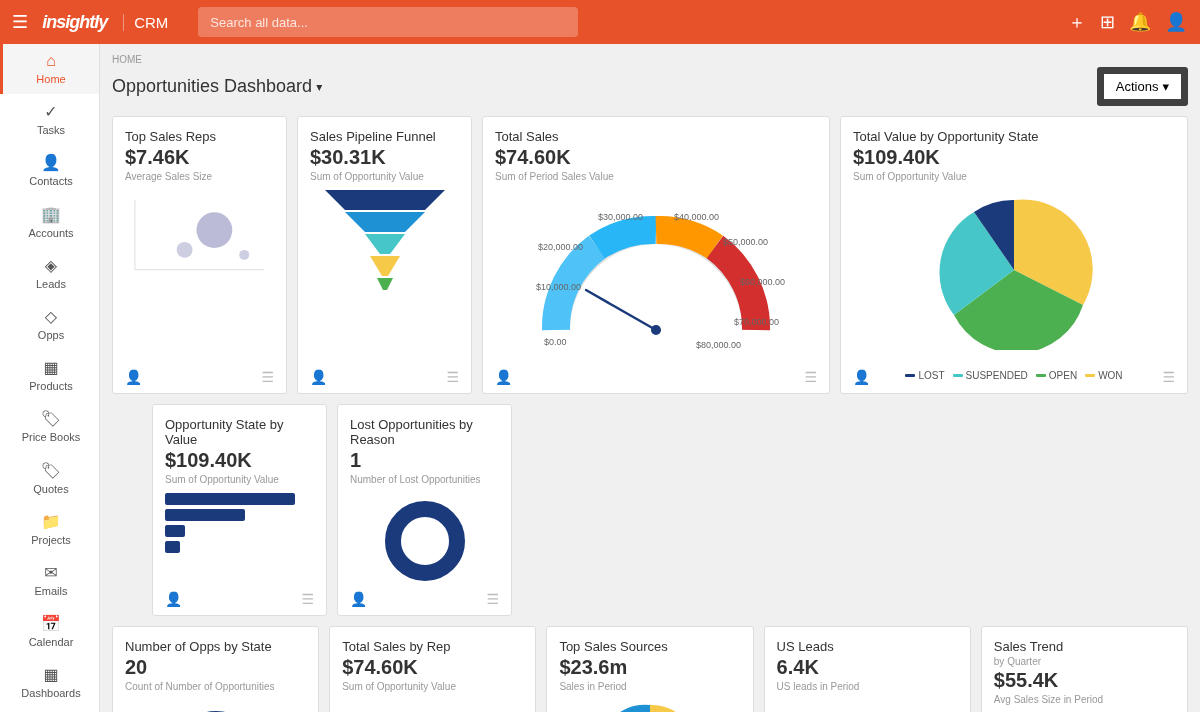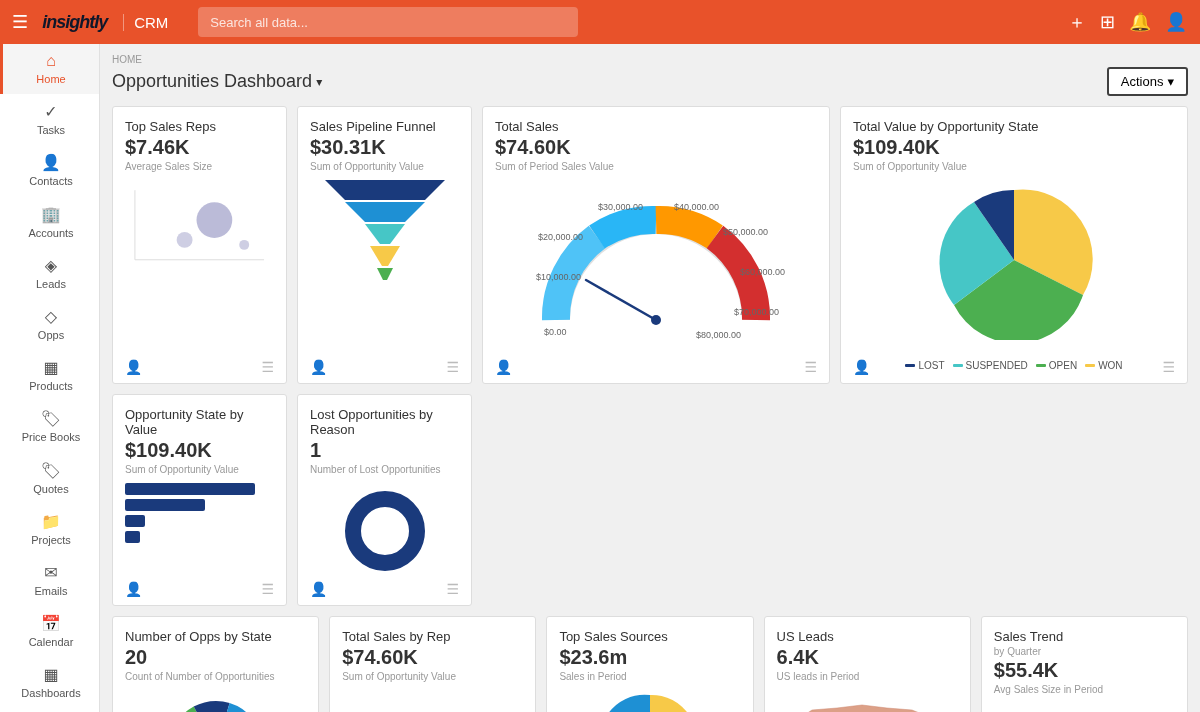--- a/index.html
+++ b/index.html
@@ -9,21 +9,21 @@
     .top-nav {
       background: #e8522a;
       height: 44px;
       display: flex;
       align-items: center;
       padding: 0 12px;
       gap: 10px;
       position: fixed; top: 0; left: 0; right: 0; z-index: 100;
     }
     .nav-hamburger { color: #fff; font-size: 18px; cursor: pointer; margin-right: 4px; }
-    .nav-logo { color: #0f172a; font-style: italic; font-weight: bold; font-size: 18px; letter-spacing: -1px; }
+    .nav-logo { color: #ffffff; font-style: italic; font-weight: bold; font-size: 18px; letter-spacing: -1px; }
     .nav-crm { color: #fff; font-size: 15px; margin-left: 6px; font-weight: 300; border-left: 1px solid rgba(255,255,255,0.4); padding-left: 10px; }
     .nav-search {
       flex: 1; max-width: 380px; margin-left: 20px;
       background: rgba(255,255,255,0.25); border: none; border-radius: 4px;
       height: 30px; padding: 0 12px; color: #fff; font-size: 13px; outline: none;
     }
     .nav-search::placeholder { color: rgba(255,255,255,0.8); }
     .nav-icons { margin-left: auto; display: flex; gap: 14px; align-items: center; }
     .nav-icon { color: #fff; font-size: 18px; cursor: pointer; }
 
@@ -50,21 +50,21 @@
     }
 
     
     .breadcrumb { font-size: 10px; color: #999; margin-bottom: 2px; }
     .page-header {
       display: flex; align-items: center; justify-content: space-between; margin-bottom: 10px;
     }
     .page-title { font-size: 18px; color: #333; font-weight: 400; display: flex; align-items: center; gap: 4px; }
     .page-title .arrow { font-size: 12px; }
     .actions-btn {
-      background: #fff; border: 2px solid #404040; border-radius: 3px;
+      background: #fff; border: 7px solid #404040; border-radius: 3px;
       padding: 5px 12px; font-size: 13px; cursor: pointer; display: flex; align-items: flex-end; gap: 4px;
     }
 
     .widget {
       background: #fff;
       border-radius: 3px;
       border: 1px solid #ddd;
       padding: 12px;
       position: relative;
     }
@@ -324,21 +324,21 @@
           <span>WON</span>
         </div>
       </div>
       <div class="widget-footer">
         <span class="widget-footer-icon">👤</span>
         <span class="widget-footer-icon">☰</span>
       </div>
     </div>
   </div>
 
-  <div class="row2" style="grid-template-columns: 175px 175px; width: 360px;">
+  <div class="row2" style="grid-template-columns: 175px 175px; width: 360px; margin-left: 40px;">
 
     <div class="widget widget-sm">
       <div class="widget-title">Opportunity State by Value</div>
       <div class="widget-value">$109.40K</div>
       <div class="widget-subtitle">Sum of Opportunity Value</div>
       <div class="bar-horiz-wrap">
         <div class="bar-h" style="width:130px; background:#1a3a7c;"></div>
         <div class="bar-h" style="width:80px; background:#1a3a7c;"></div>
         <div class="bar-h" style="width:20px; background:#1a3a7c;"></div>
         <div class="bar-h" style="width:15px; background:#1a3a7c;"></div>

